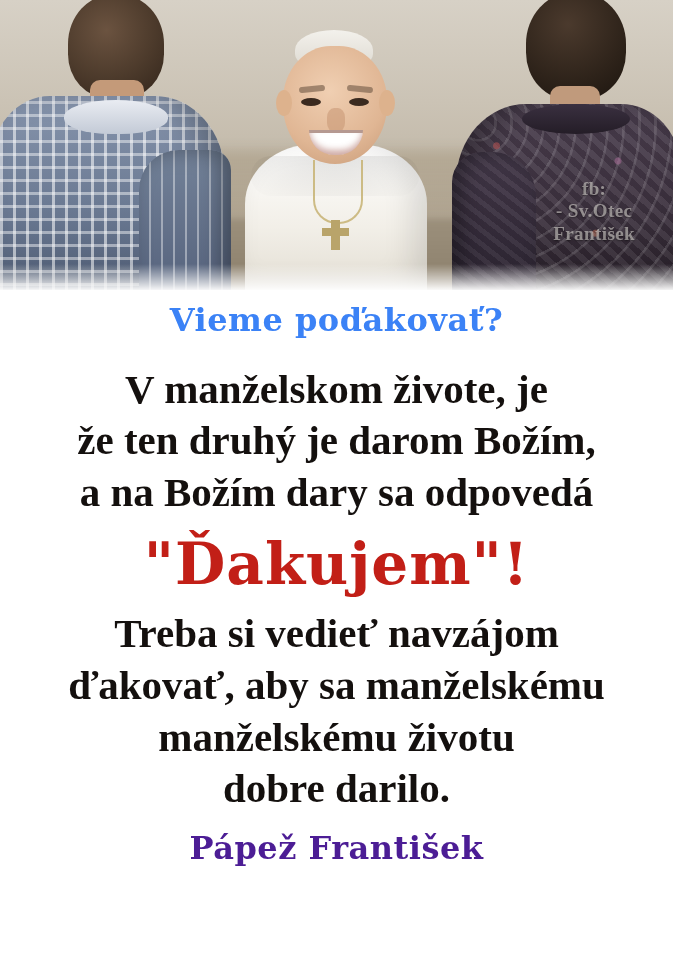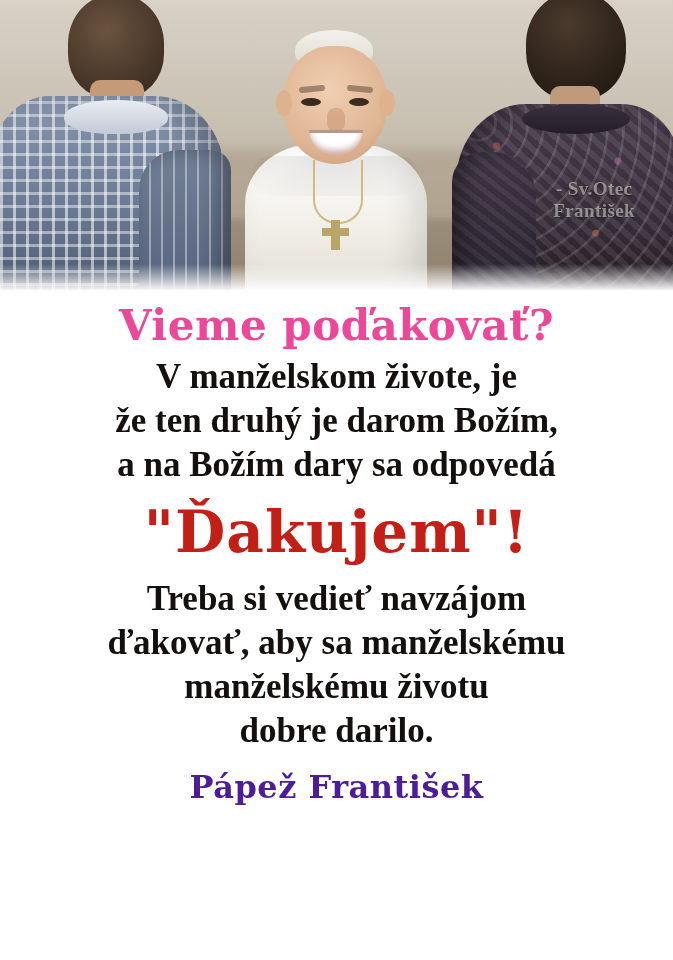--- a/index.html
+++ b/index.html
@@ -306,30 +306,30 @@
     position: relative;
     width: 673px;
     height: 670px;
     background: #ffffff;
     text-align: center;
     padding-top: 6px;
     box-sizing: border-box;
   }
   .headline {
     font-family: "DejaVu Serif", serif;
-    font-size: 42px;
+    font-size: 32px;
     line-height: 1.05;
     font-weight: 700;
-    color: #ec4899;
+    color: #3b82f6;
     letter-spacing: 0.5px;
-    margin: 8px 0 7px 0;
+    margin: 8px 0 26px 0;
   }
   .body-line {
     font-family: "Liberation Serif", serif;
-    font-size: 35px;
+    font-size: 41px;
     line-height: 1.26;
     font-weight: 700;
     color: #14100e;
     margin: 0;
   }
   .block-1 { margin-top: 6px; }
   .shout {
     font-family: "DejaVu Serif", serif;
     font-size: 58px;
     line-height: 1.1;
@@ -385,20 +385,21 @@
 
     <div class="woman">
       <div class="head"></div>
       <div class="neck"></div>
       <div class="dress"></div>
       <div class="collar"></div>
       <div class="arm"></div>
     </div>
 
     <div class="watermark">
+      <div>fb:</div>
       <div>- Sv.Otec</div>
       <div>František</div>
     </div>
 
     <div class="photo-fade"></div>
   </div>
 
   <div class="text-area">
 
     <div class="headline">Vieme poďakovať?</div>

